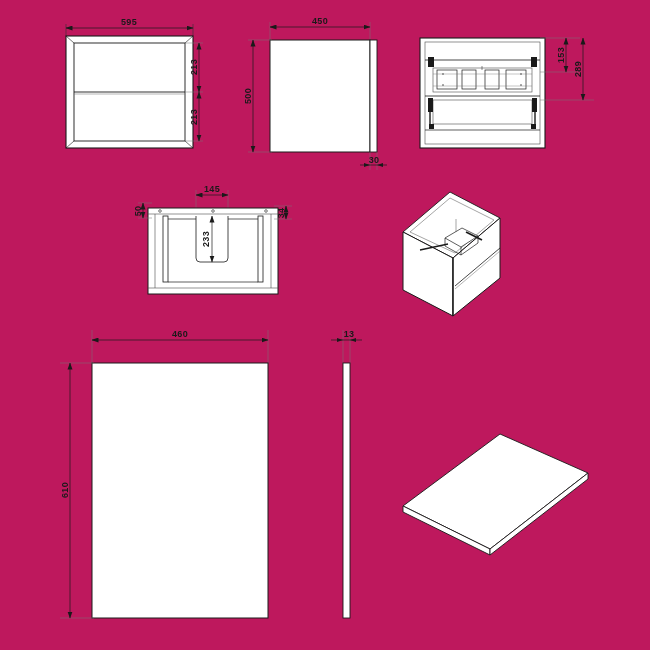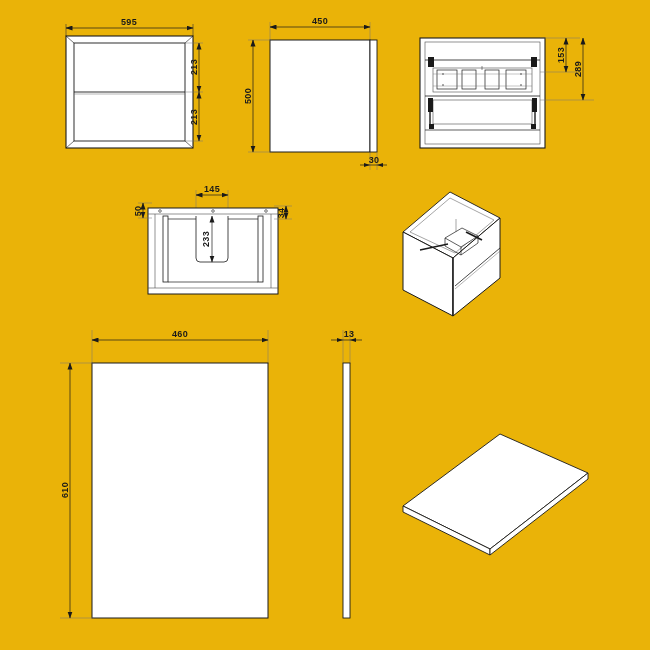--- a/index.html
+++ b/index.html
@@ -10,21 +10,21 @@
   body {
     width: 650px;
     height: 650px;
     font-family: "Liberation Sans", sans-serif;
     overflow: hidden;
   }
   #drawing-sheet {
     position: relative;
     width: 650px;
     height: 650px;
-    background: #eab308;
+    background: #be185d;
   }
   #drawing-svg {
     position: absolute;
     top: 0;
     left: 0;
     width: 650px;
     height: 650px;
     display: block;
   }
   .dim-text {

